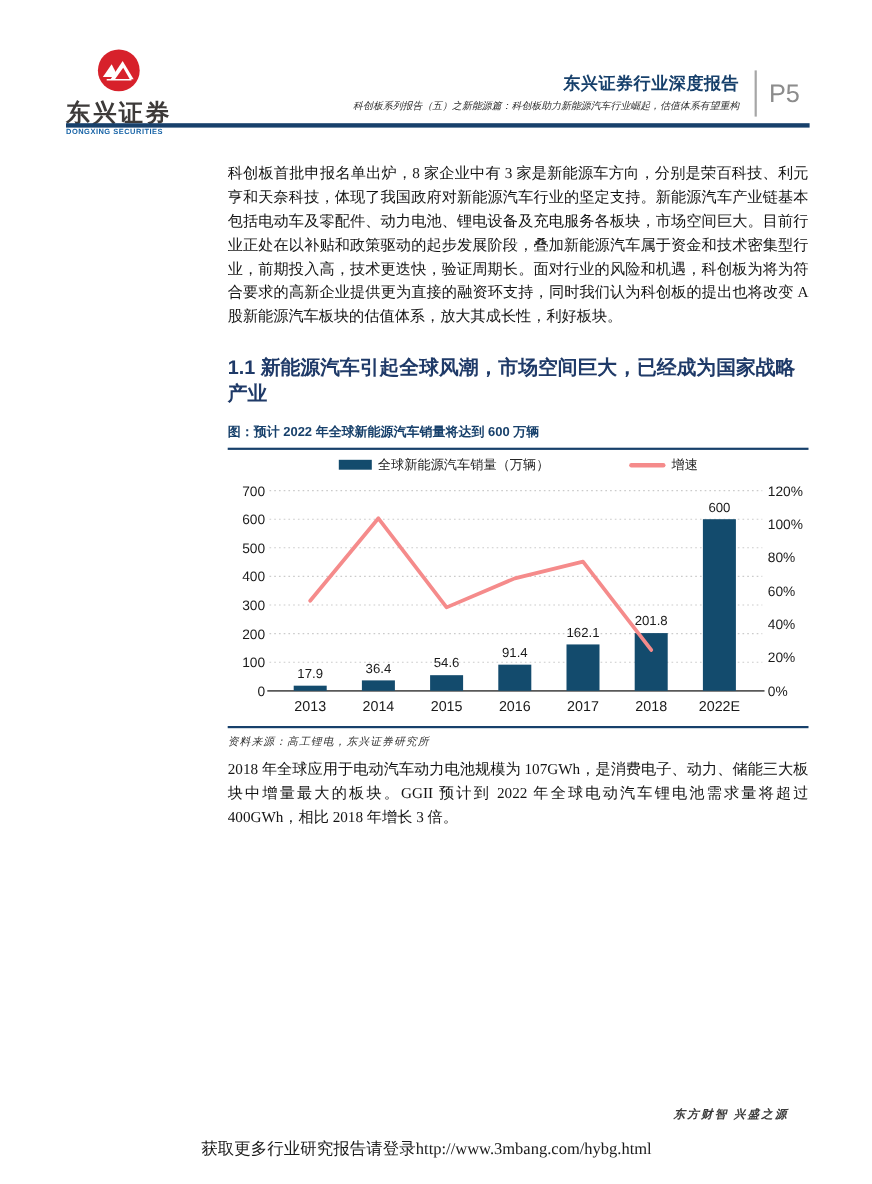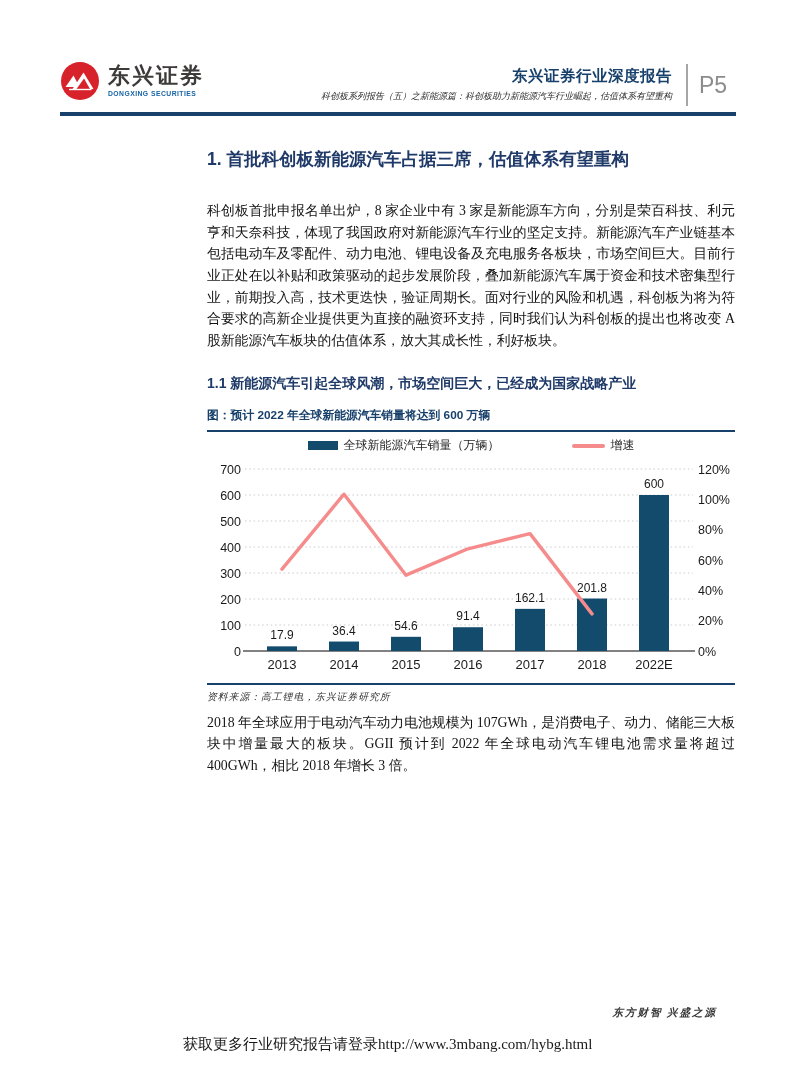--- a/index.html
+++ b/index.html
@@ -1,37 +1,37 @@
 <!DOCTYPE html>
 <html><head>
 <meta charset="utf-8">
 <style>
   html,body{margin:0;padding:0;background:#ffffff;}
   .page{position:relative;width:793px;height:1076px;background:#fff;margin:0 auto;
         font-family:"Liberation Sans",sans-serif;overflow:hidden;}
 
   
-  .logo{position:absolute;left:60px;top:61px;display:flex;align-items:center;gap:8px;}
+  .logo{position:absolute;left:60px;top:44px;display:flex;align-items:center;gap:8px;flex-direction:column;}
   .logo-mark{width:40px;height:40px;flex:0 0 auto;}
   .logo-cn{font-size:22px;font-weight:bold;color:#3d3a39;letter-spacing:2px;line-height:1;}
   .logo-en{font-size:6.8px;font-weight:bold;color:#1763a6;letter-spacing:0.45px;margin-top:3px;}
   .header-right{position:absolute;right:121px;top:66px;text-align:right;width:420px;}
   .header-title{font-size:15.5px;font-weight:bold;color:#17406b;letter-spacing:0.5px;}
   .header-subtitle{font-size:9px;font-style:italic;color:#2e2e2e;margin-top:3px;
                    font-family:Liberation Sans, sans-serif;}
   .header-divider{position:absolute;left:686px;top:64px;width:2px;height:42px;background:#a6a6a6;}
   .page-number{position:absolute;left:699px;top:72px;font-size:23px;color:#8c8c8c;}
   .header-rule{position:absolute;left:60px;top:112px;width:676px;height:4px;background:#17406b;}
 
   
   .main{position:absolute;left:207px;top:147px;width:528px;}
   .h1{font-size:17.5px;font-weight:bold;color:#1f3a68;margin:0 0 29px 0;}
   .body-p{font-family:"Liberation Serif",serif;font-size:13.8px;line-height:1.57;
           text-align:justify;color:#141414;margin:0;}
-  .h2{font-size:14px;font-weight:bold;color:#1f3a68;margin:23px 0 14px 0;}
+  .h2{font-size:18px;font-weight:bold;color:#1f3a68;margin:23px 0 14px 0;}
 
   
   .figure{margin-top:15px;}
   .figure-title{font-size:11.8px;font-weight:bold;color:#17406b;margin-bottom:6px;}
   .figure-rule{height:2px;background:#17406b;}
   .legend-row{display:flex;justify-content:center;align-items:center;gap:72px;
               margin-top:7px;height:14px;font-size:12px;color:#262626;}
   .legend-item{display:flex;align-items:center;gap:6px;}
   .swatch-bar{width:30px;height:9px;background:#134b6d;}
   .swatch-line{width:33px;height:4px;background:#f58b8b;border-radius:2px;}
@@ -68,21 +68,20 @@
   <div class="header-right">
     <div class="header-title">东兴证券行业深度报告</div>
     <div class="header-subtitle">科创板系列报告（五）之新能源篇：科创板助力新能源汽车行业崛起，估值体系有望重构</div>
   </div>
 
   <div class="header-divider"></div>
   <div class="page-number">P5</div>
   <div class="header-rule"></div>
 
   <div class="main">
-    <div class="h1">1. 首批科创板新能源汽车占据三席，估值体系有望重构</div>
     <p class="body-p">科创板首批申报名单出炉，8 家企业中有 3 家是新能源车方向，分别是荣百科技、利元亨和天奈科技，体现了我国政府对新能源汽车行业的坚定支持。新能源汽车产业链基本包括电动车及零配件、动力电池、锂电设备及充电服务各板块，市场空间巨大。目前行业正处在以补贴和政策驱动的起步发展阶段，叠加新能源汽车属于资金和技术密集型行业，前期投入高，技术更迭快，验证周期长。面对行业的风险和机遇，科创板为将为符合要求的高新企业提供更为直接的融资环支持，同时我们认为科创板的提出也将改变 A 股新能源汽车板块的估值体系，放大其成长性，利好板块。</p>
     <div class="h2">1.1 新能源汽车引起全球风潮，市场空间巨大，已经成为国家战略产业</div>
 
     <div class="figure">
       <div class="figure-title">图：预计 2022 年全球新能源汽车销量将达到 600 万辆</div>
       <div class="figure-rule"></div>
       <div class="legend-row">
         <div class="legend-item">
           <span class="swatch-bar"></span>
           <span>全球新能源汽车销量（万辆）</span>

